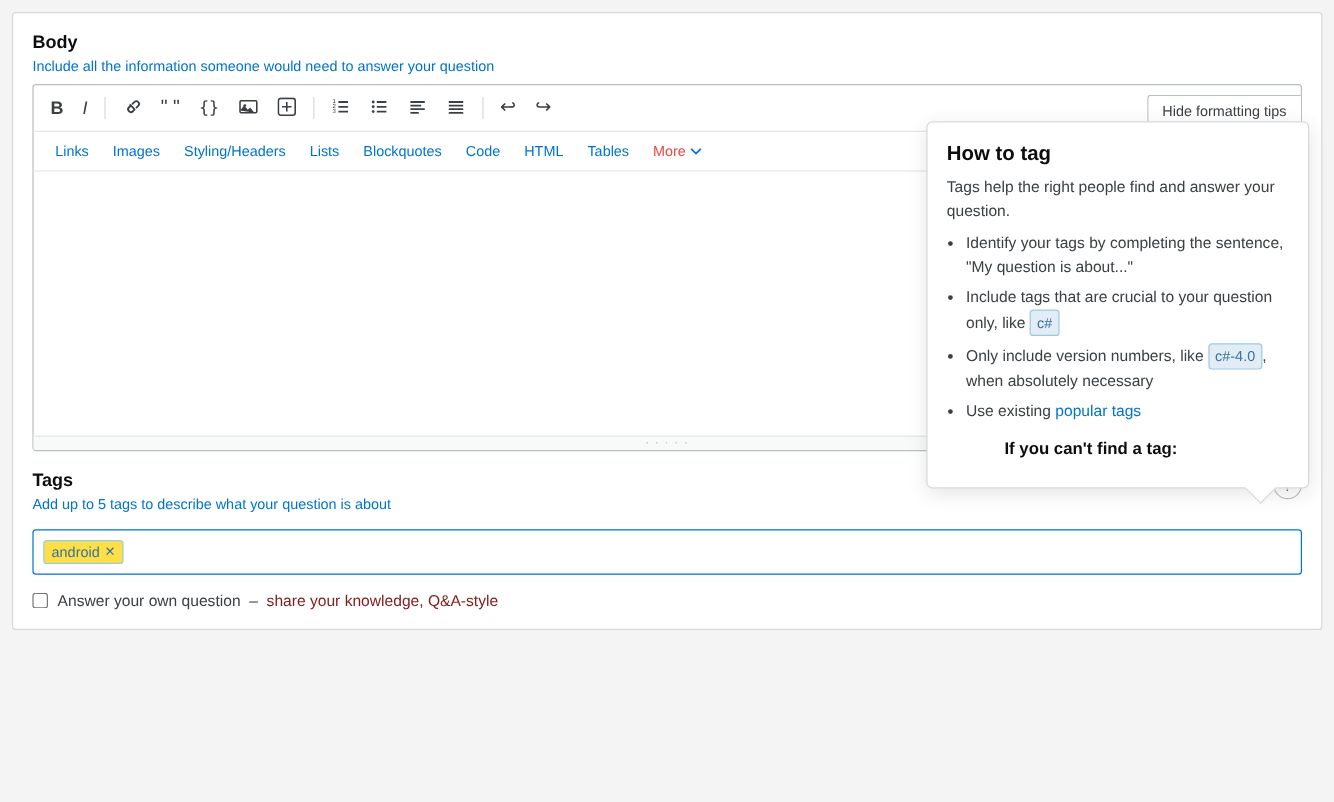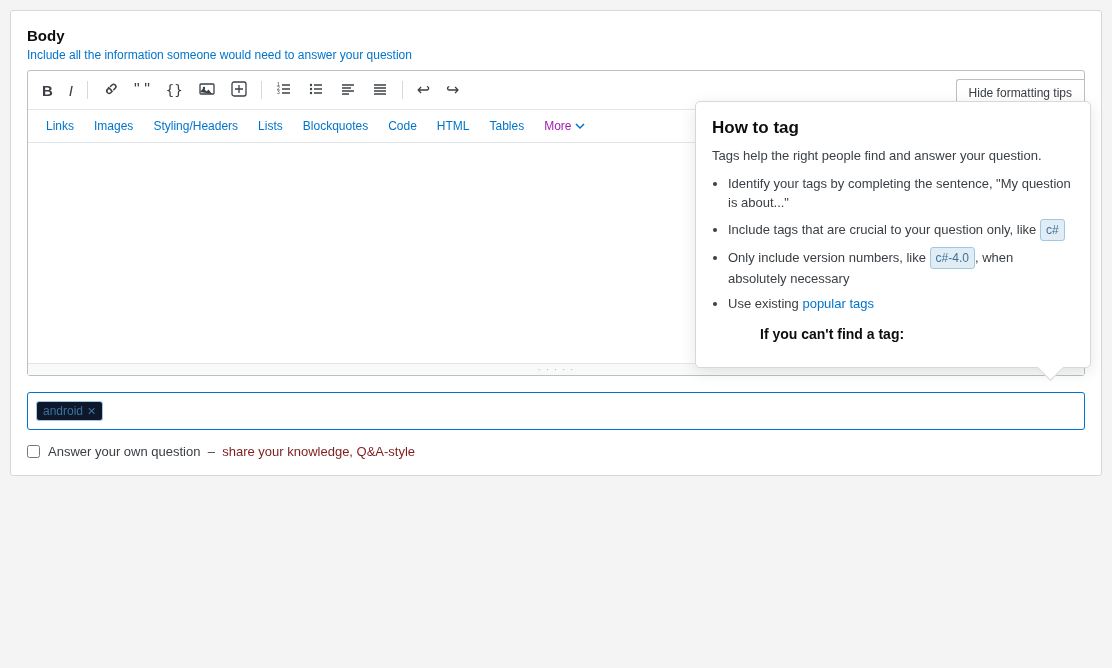--- a/index.html
+++ b/index.html
@@ -74,21 +74,21 @@
       color: #0074cc;
       cursor: pointer;
       text-decoration: none;
       border: none;
       background: none;
     }
     .formatting-tab-more {
       display: flex;
       align-items: center;
       gap: 3px;
-      color: #a21caf;
+      color: #ef4444;
       font-size: 12px;
       cursor: pointer;
       padding: 5px 10px;
     }
     .editor-body {
       min-height: 220px;
       padding: 8px;
       position: relative;
     }
     .editor-resize-handle {
@@ -162,21 +162,21 @@
       padding: 6px 8px;
       display: flex;
       align-items: center;
       flex-wrap: wrap;
       gap: 4px;
       min-height: 38px;
     }
     .tag-item {
       display: inline-flex;
       align-items: center;
-      background: #0f172a;
+      background: #fde047;
       color: #39739d;
       border: 1px solid #9ecca4;
       border-color: #9fc9e2;
       border-radius: 3px;
       padding: 2px 6px;
       font-size: 12px;
       gap: 4px;
     }
     .tag-remove {
       cursor: pointer;
@@ -197,21 +197,21 @@
     .answer-section a {
       color: #7f1d1d;
       text-decoration: none;
     }
 
     
     .tag-tooltip {
       position: absolute;
       right: 10px;
       top: 90px;
-      width: 396px;
+      width: 319px;
       background: #fff;
       border: 1px solid #d6d9dc;
       border-radius: 5px;
       padding: 16px;
       box-shadow: 0 4px 16px rgba(0,0,0,0.1);
       z-index: 100;
     }
     .tag-tooltip::after {
       content: '';
       position: absolute;
@@ -361,20 +361,29 @@
     <div class="editor-body" contenteditable="true" style="">
     </div>
 
     <div class="editor-resize-handle">
       <span>· · · · ·</span>
     </div>
 
   </div>
 
   <div class="tags-section">
+    <div class="tags-header">
+      <div>
+        <div class="section-label">Tags</div>
+        <div class="section-hint">Add up to 5 tags to describe what your question is about</div>
+      </div>
+      <button class="tags-help-btn">
+        <span>?</span>
+      </button>
+    </div>
     <div class="tags-input-container">
       <span class="tag-item">
         <span>android</span>
         <span class="tag-remove">✕</span>
       </span>
     </div>
   </div>
 
   <div class="answer-section">
     <input type="checkbox" id="answer-own" style="">

